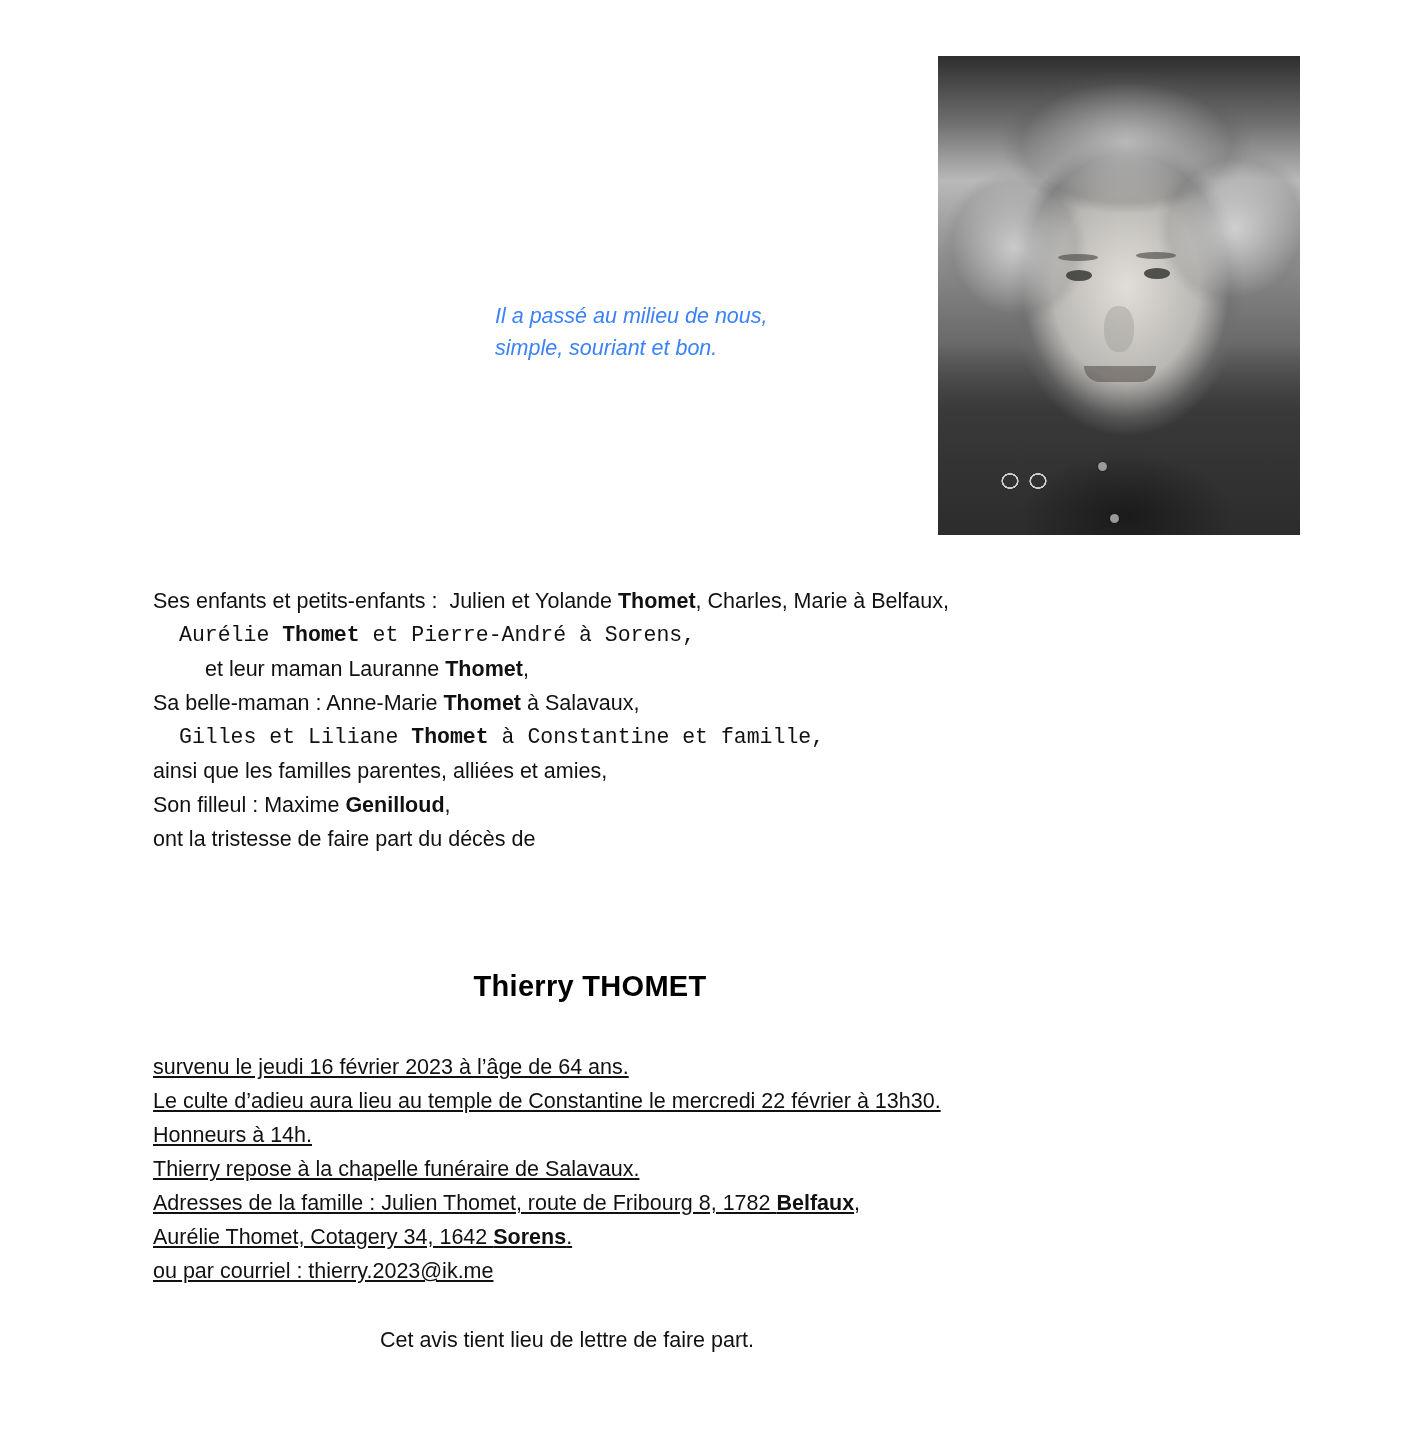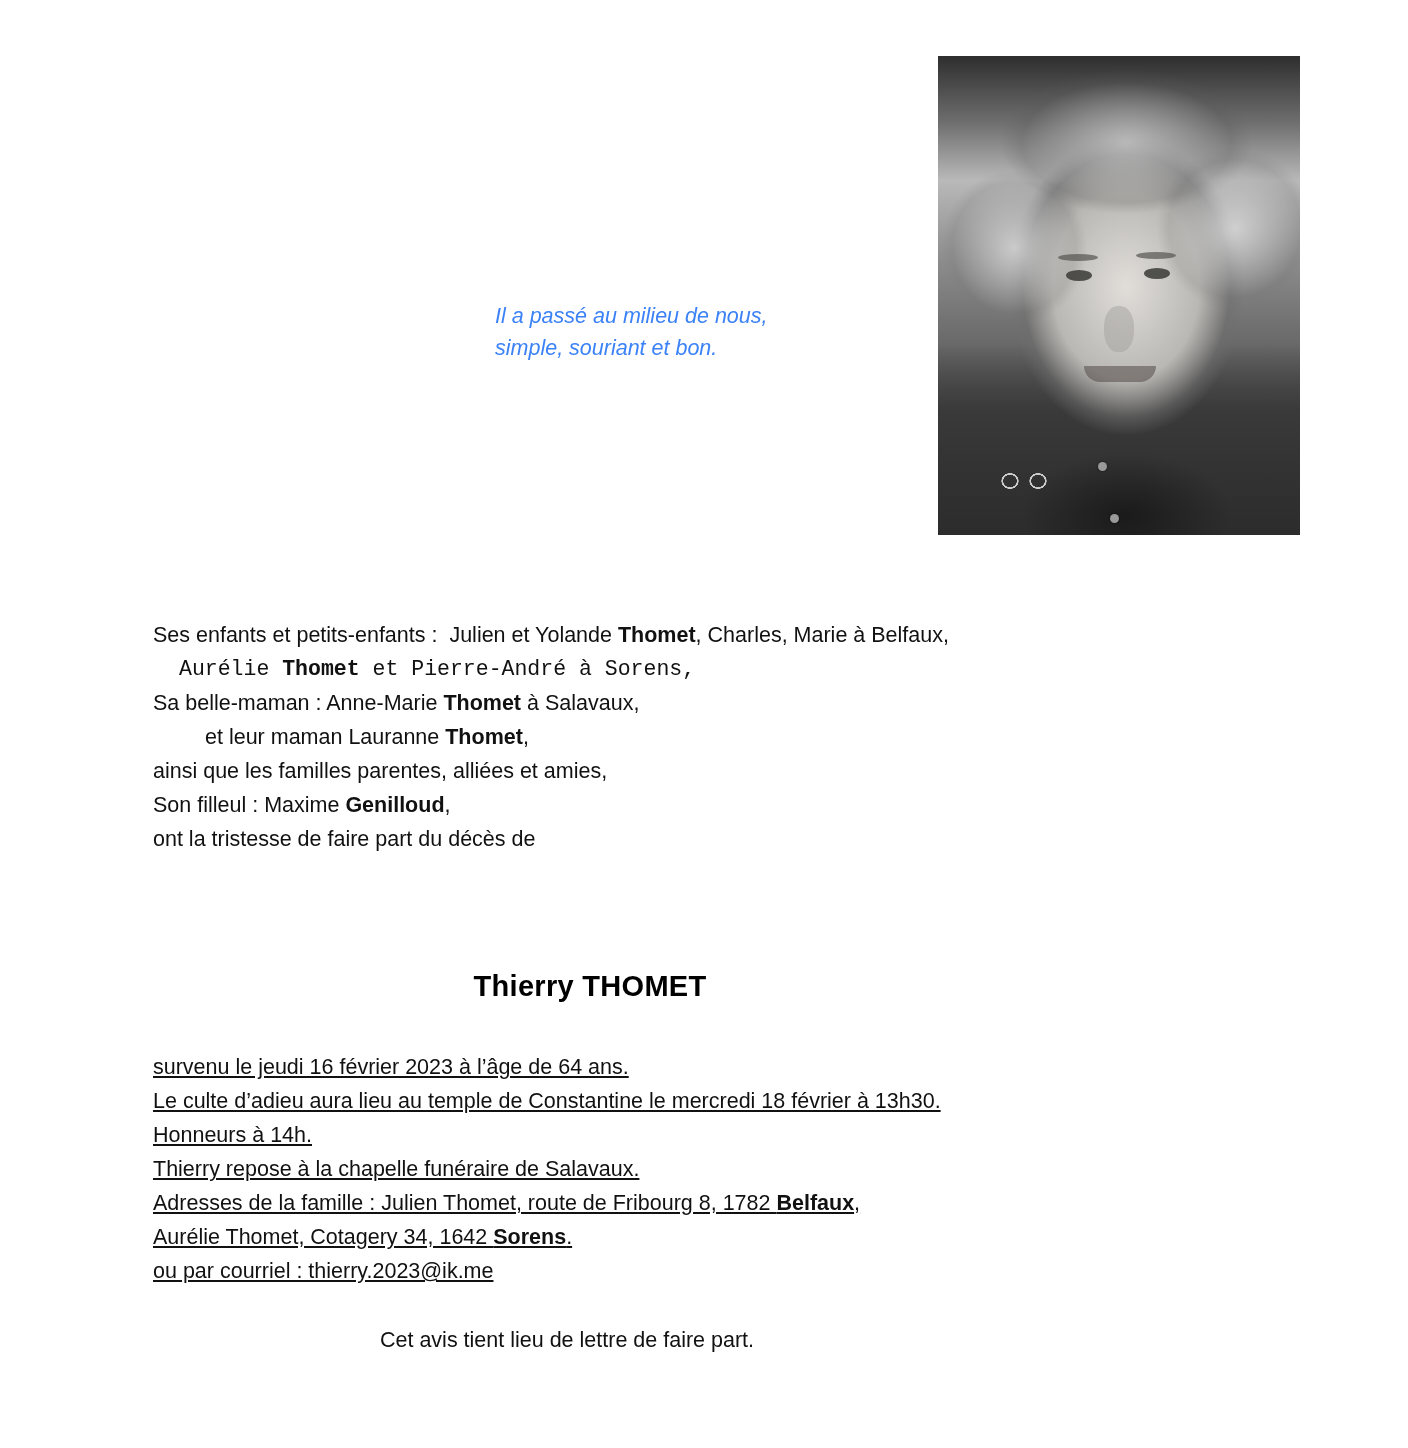--- a/index.html
+++ b/index.html
@@ -116,21 +116,21 @@
     font-style: italic;
     font-size: 21.5px;
     line-height: 32px;
     color: #3b82f6;
   }
 
   
   .family {
     position: absolute;
     left: 153px;
-    top: 618px;
+    top: 584px;
     width: 1000px;
     font-size: 21.5px;
     line-height: 34px;
     color: #111;
   }
   .family .line { white-space: pre-wrap; }
   .family .indent-1 { padding-left: 26px; font-family: Liberation Mono, monospace; }
   .family .indent-2 { padding-left: 52px; }
   b { font-weight: bold; }
 
@@ -191,34 +191,35 @@
 </div>
 
 <div class="epitaph">
   <div>Il a passé au milieu de nous,</div>
   <div>simple, souriant et bon.</div>
 </div>
 
 <div class="family" id="family-block">
     <div class="line"><span>Ses enfants et petits-enfants :  Julien et Yolande </span><b>Thomet</b><span>, Charles, Marie à Belfaux,</span></div>
     <div class="line indent-1"><span>Aurélie </span><b>Thomet</b><span> et Pierre-André à Sorens,</span></div>
+    <div class="line indent-2"><span>et leur maman Lauranne </span><b>Thomet</b><span>,</span></div>
     <div class="line"><span>Sa belle-maman : Anne-Marie </span><b>Thomet</b><span> à Salavaux,</span></div>
-    <div class="line indent-2"><span>et leur maman Lauranne </span><b>Thomet</b><span>,</span></div>
+    <div class="line indent-1"><span>Gilles et Liliane </span><b>Thomet</b><span> à Constantine et famille,</span></div>
     <div class="line"><span>ainsi que les familles parentes, alliées et amies,</span></div>
     <div class="line"><span>Son filleul : Maxime </span><b>Genilloud</b><span>,</span></div>
     <div class="line"><span>ont la tristesse de faire part du décès de</span></div>
   </div>
 
 <div class="name">
   <span class="inner">Thierry THOMET</span>
 </div>
 
 <div class="details" id="details-block">
     <div class="line"><span>survenu le jeudi 16 février 2023 à l’âge de 64 ans.</span></div>
-    <div class="line"><span>Le culte d’adieu aura lieu au temple de Constantine le mercredi 18 février à 13h30.</span></div>
+    <div class="line"><span>Le culte d’adieu aura lieu au temple de Constantine le mercredi 22 février à 13h30.</span></div>
     <div class="line"><span>Honneurs à 14h.</span></div>
     <div class="line"><span>Thierry repose à la chapelle funéraire de Salavaux.</span></div>
     <div class="line"><span>Adresses de la famille : Julien Thomet, route de Fribourg 8, 1782 </span><b>Belfaux</b><span>,</span></div>
     <div class="line"><span>Aurélie Thomet, Cotagery 34, 1642 </span><b>Sorens</b><span>.</span></div>
     <div class="line"><span>ou par courriel : thierry.2023@ik.me</span></div>
   </div>
 
 <div class="footer">
   <span class="inner">Cet avis tient lieu de lettre de faire part.</span>
 </div>

